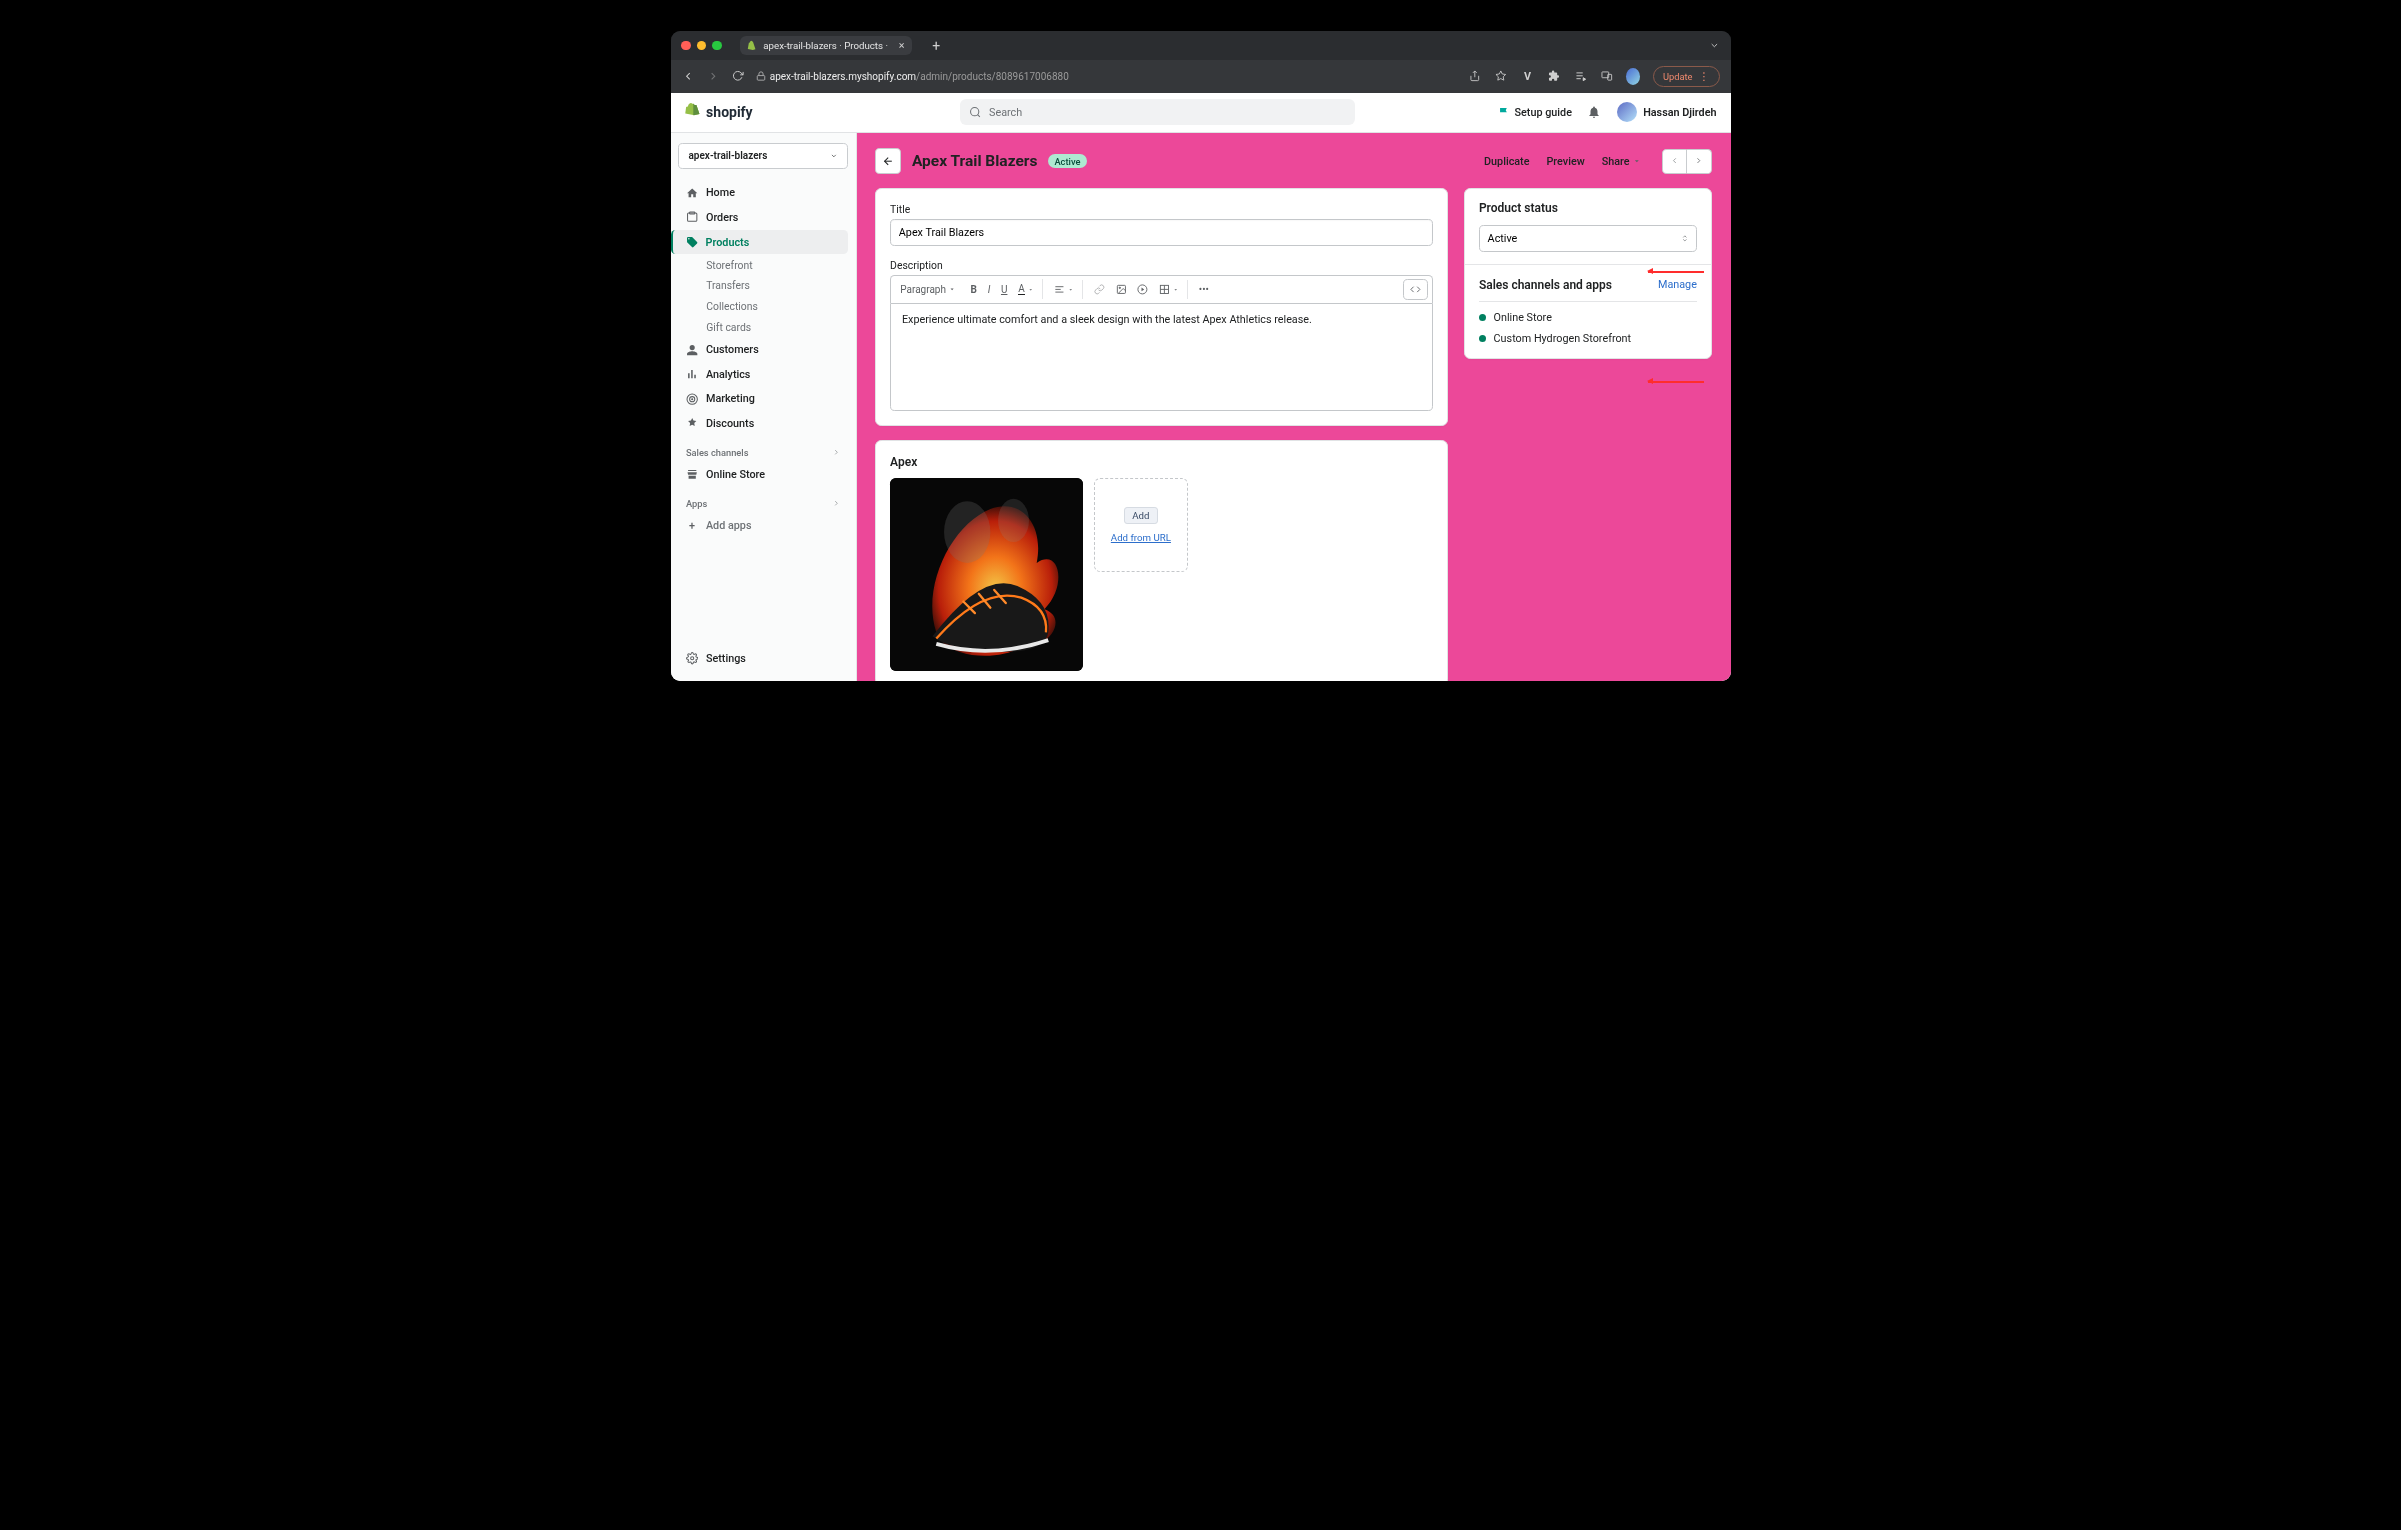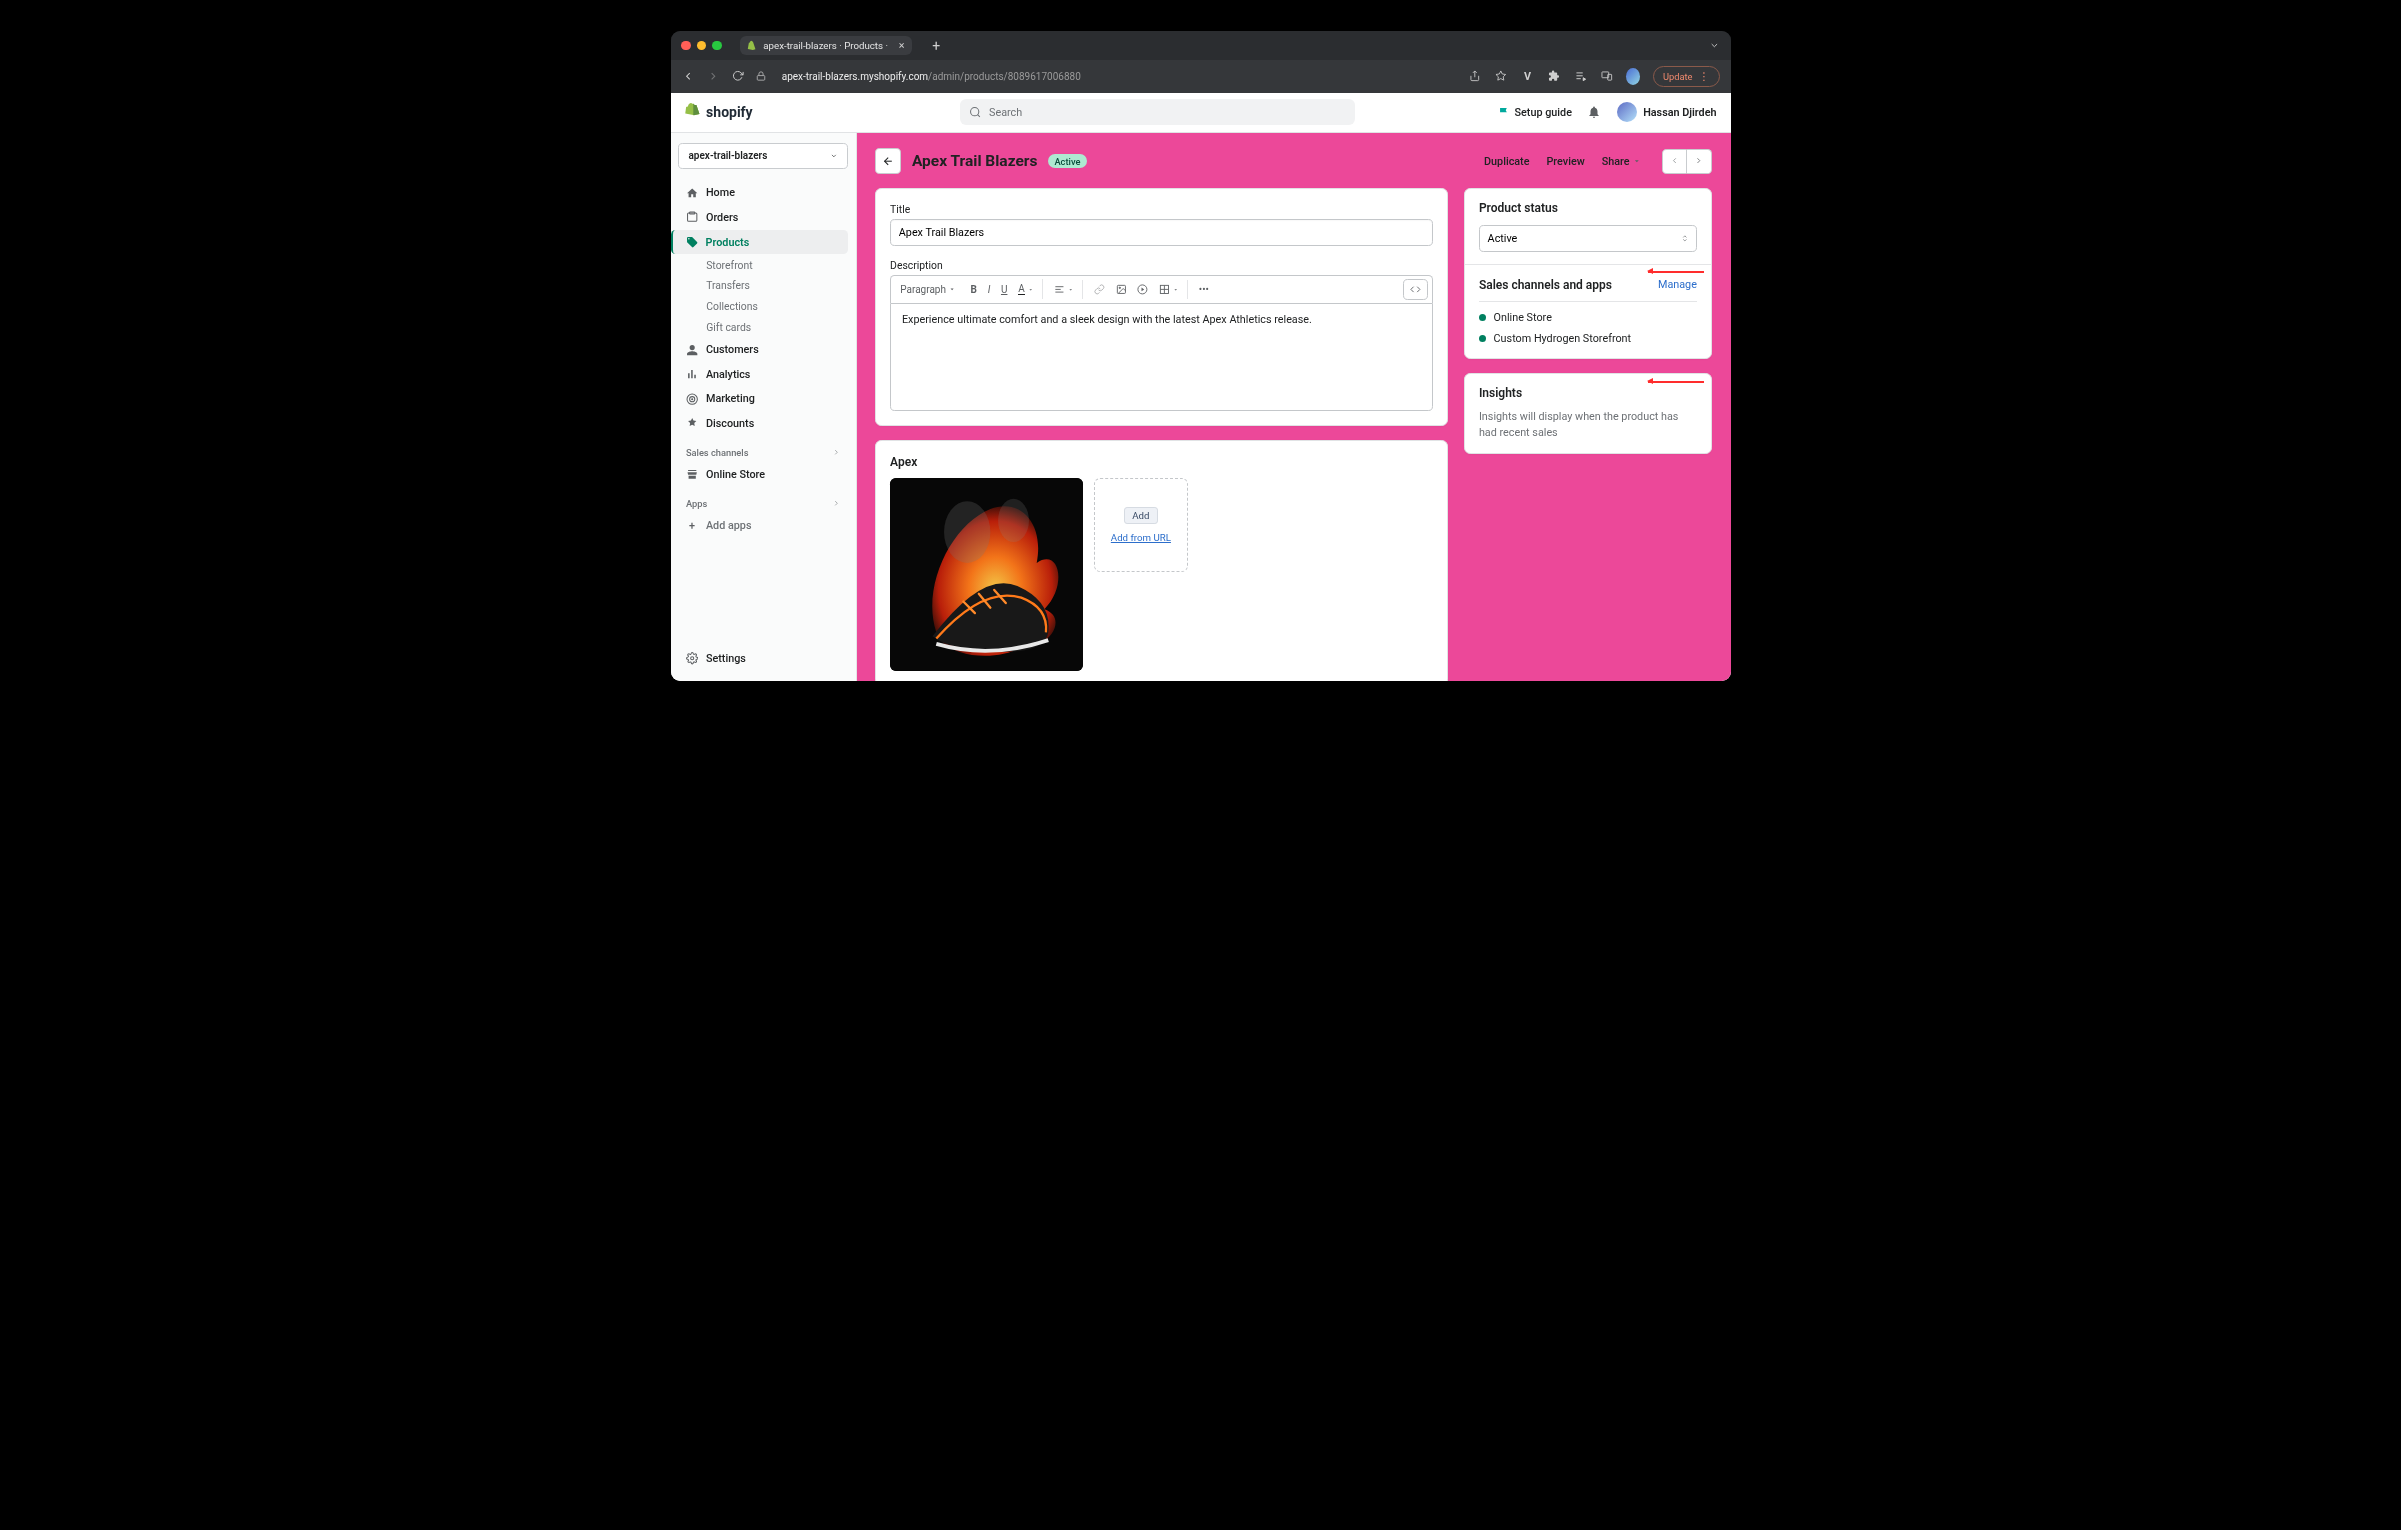--- a/index.html
+++ b/index.html
@@ -13,21 +13,21 @@
 .dot.red{background:#ff5f57}.dot.yellow{background:#febc2e}.dot.green{background:#28c840}
 .tab { display: flex; align-items: center; gap: 6.2px; background: #3a3c40; padding: 3.1px 7.7px 3.1px 6.2px; border-radius: 6.2px; color: #e6e6e6; font-size: 9.7px; margin-left: 9.3px; }
 .tab svg { flex-shrink:0 }
 .tab .close-x { margin-left: 4.6px; color: #cfcfcf; font-size: 10.8px; cursor: pointer; }
 .newtab { color:#cfcfcf; font-size: 14px; margin-left: 10.8px; cursor: pointer }
 .chev-down-window { margin-left:auto; color:#cfcfcf }
 
 
 .addr-bar { height: 32.5px; background: #35373a; display:flex; align-items:center; padding: 0 10.8px; color:#cfcfcf; gap:10.8px; }
 .addr-bar .icn { width:14px; display:flex; justify-content:center; }
-.addr-bar .url { flex: 1; font-size: 10px; display:flex; align-items:center; gap:16px; }
+.addr-bar .url { flex: 1; font-size: 10px; display:flex; align-items:center; gap:4px; }
 .addr-bar .url .lock { opacity:.85 }
 .addr-bar .url span.domain { color:#eee }
 .addr-bar .url span.path { color:#9a9a9a }
 .addr-bar .right-icons { display:flex; align-items:center; gap:12.4px; }
 .update-pill { border:0.8px solid #8b5a4a; color:#f08a6e; padding: 3.1px 9.3px; border-radius: 10.8px; font-size: 9.3px; display:flex; align-items:center; gap:6.2px; }
 .update-pill .menu-dots { color:#f08a6e; font-size:10.8px }
 
 
 .app { background:#fff; height: 588px; display:flex; flex-direction:column; }
 .topbar { height:40px; border-bottom:0.8px solid #e1e3e5; display:flex; align-items:center; padding:0 14px; gap:14px; }
@@ -548,26 +548,20 @@
                     <span>Online Store</span>
                   </div>
                   <div class="channel-item">
                     <span class="status-dot"></span>
                     <span>Custom Hydrogen Storefront</span>
                   </div>
                 </div>
               </div>
             </div>
 
-            <div class="card-side">
-              <div class="sec">
-                <h2>Insights</h2>
-                <p class="muted">Insights will display when the product has had recent sales</p>
-              </div>
-            </div>
 
           </div>
         </div>
       </div>
     </div>
   </div>
 </div>
 
 
 </body></html>

